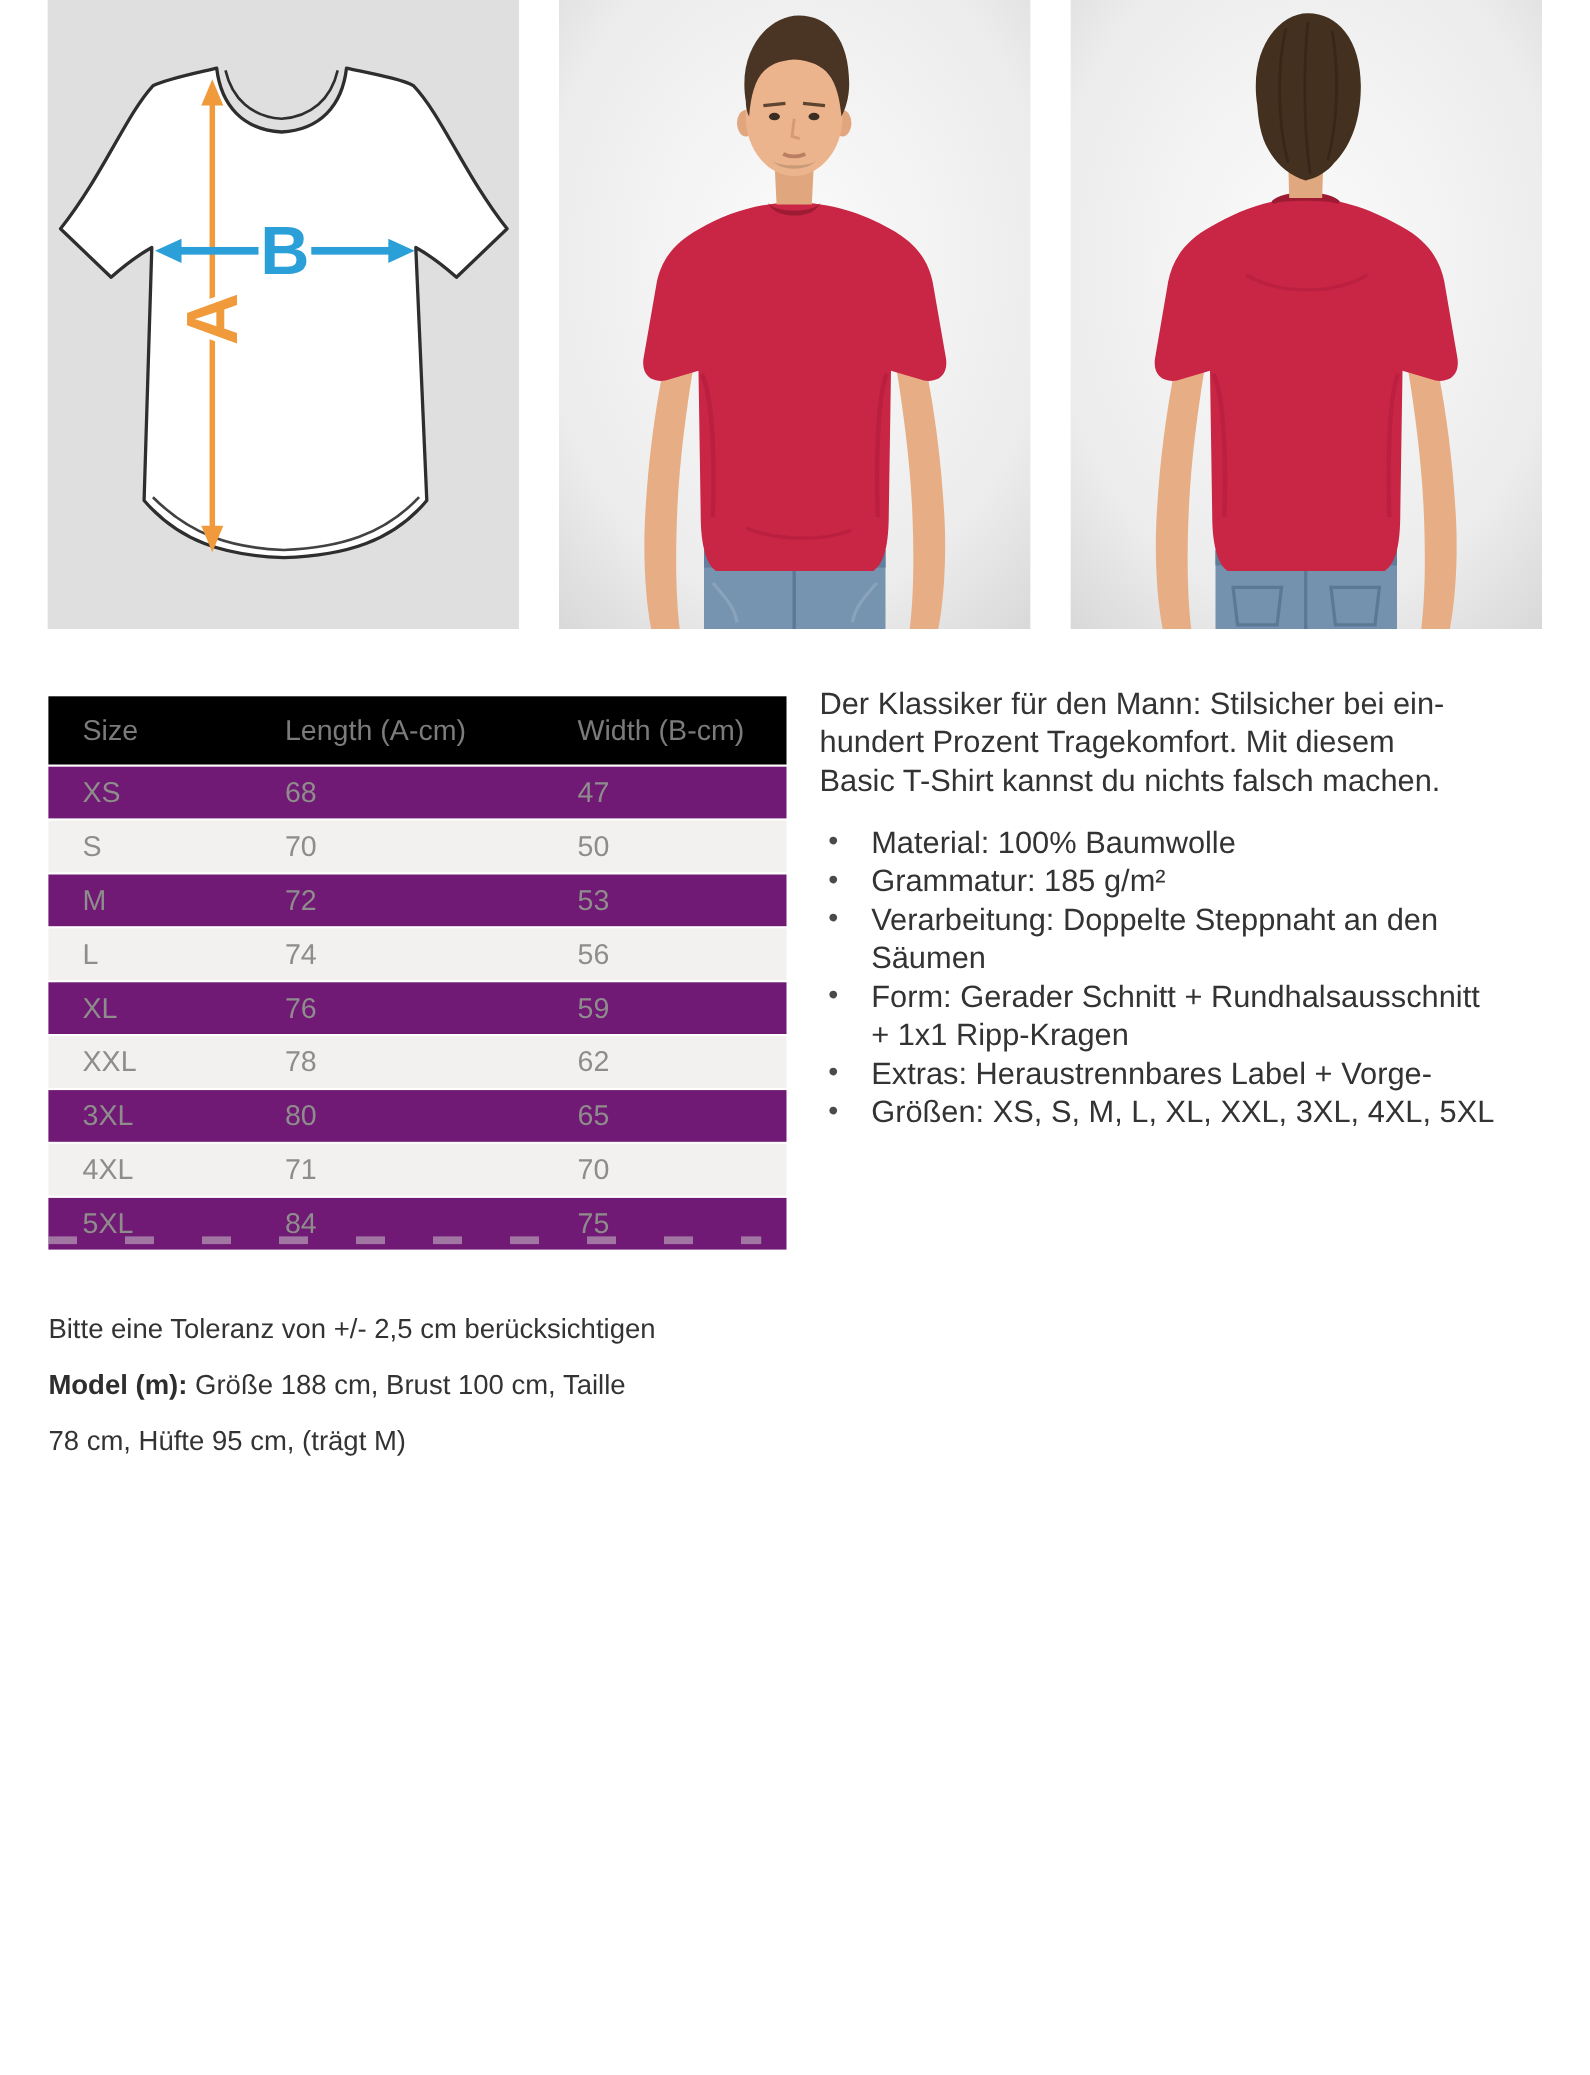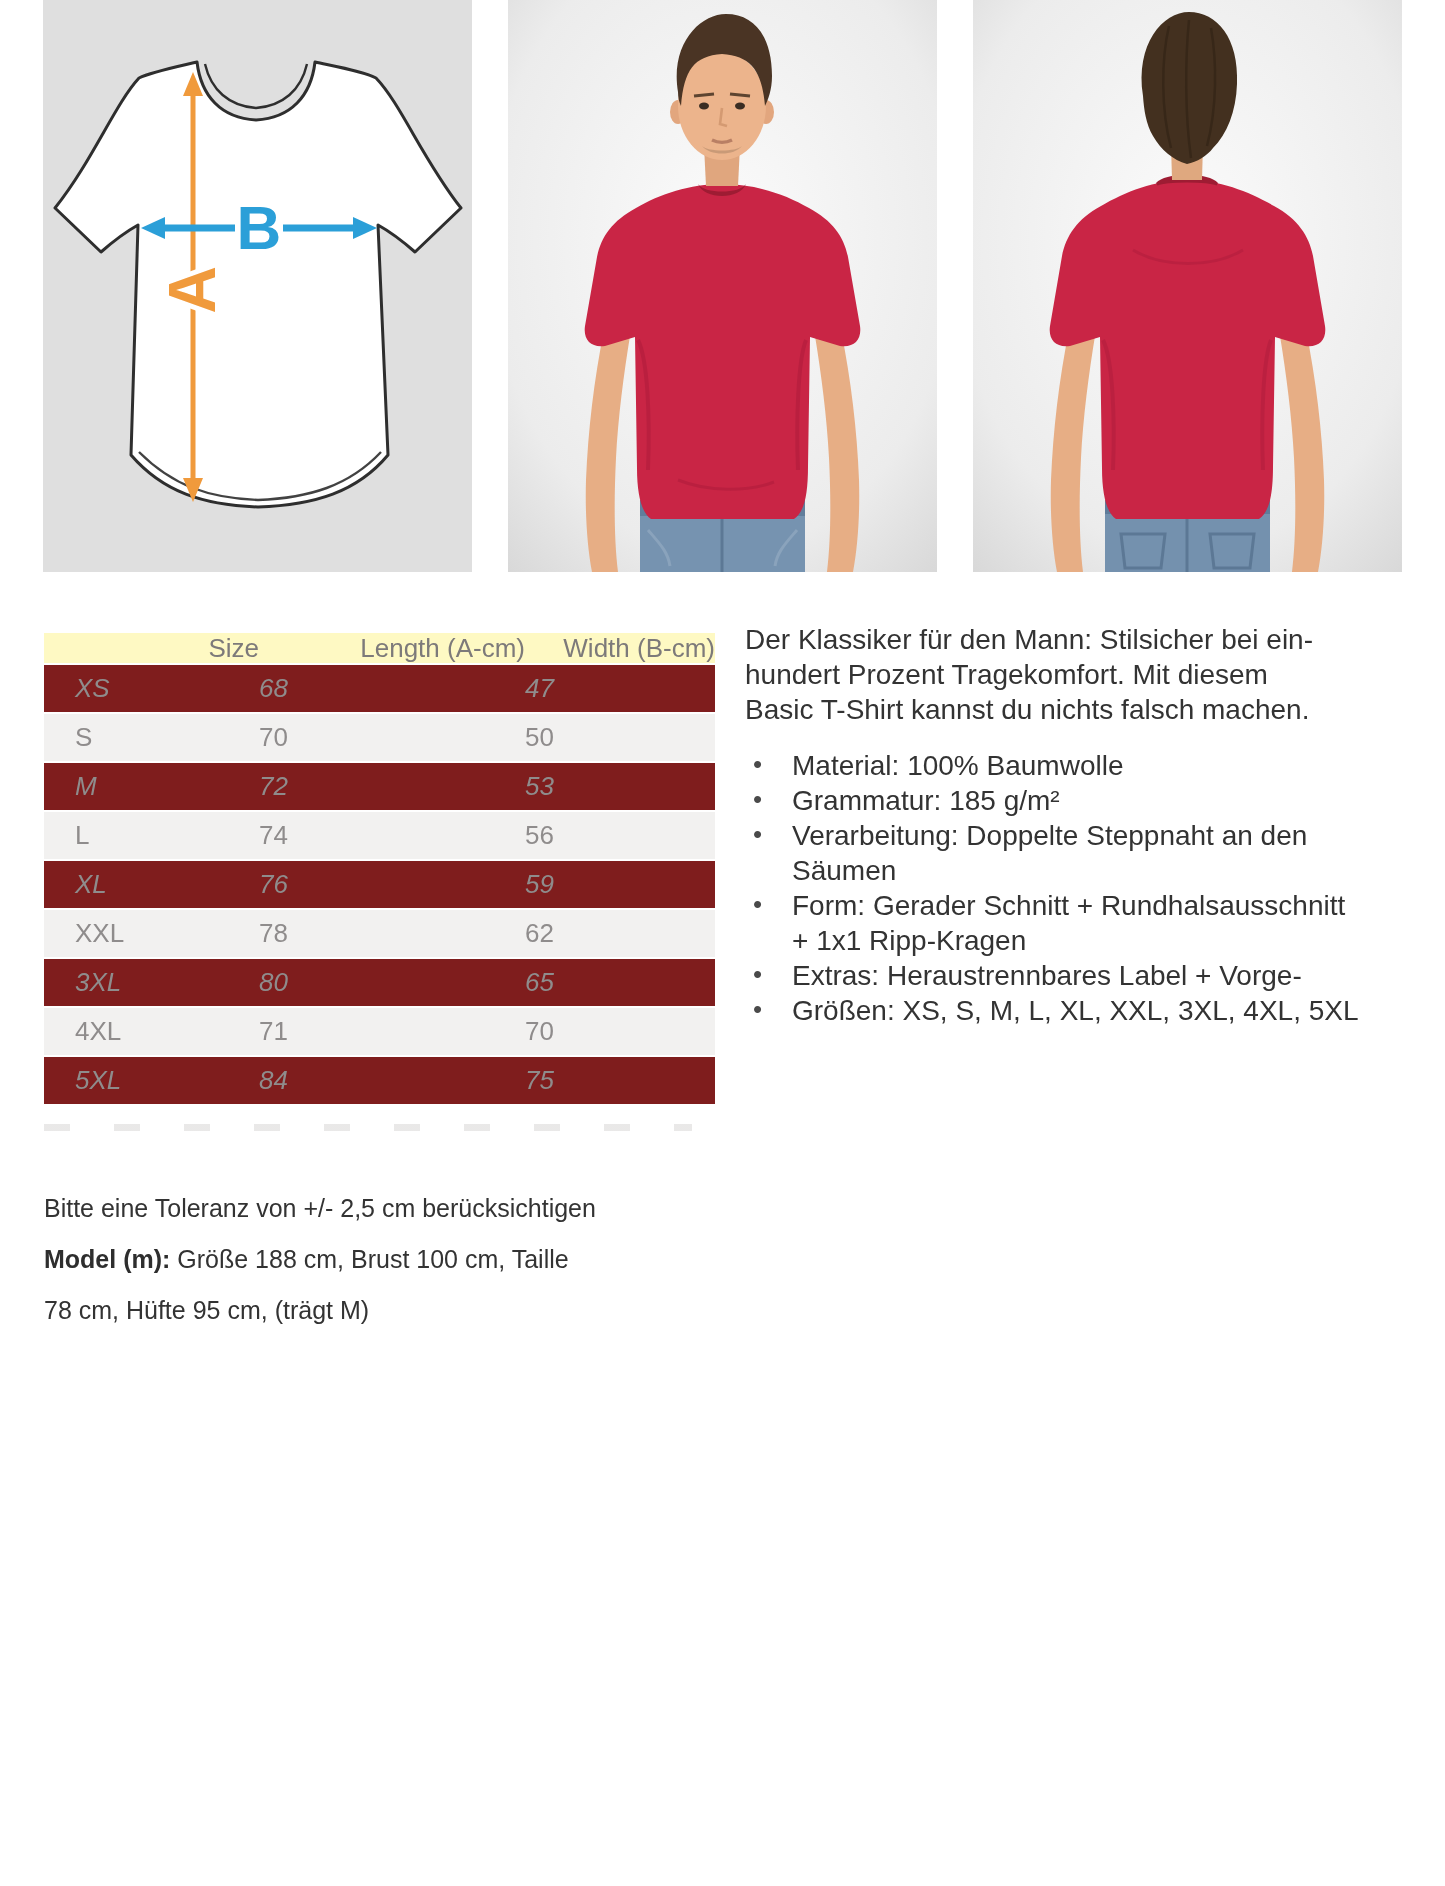--- a/index.html
+++ b/index.html
@@ -10,23 +10,23 @@
   
   .img-box{position:absolute;top:0;height:572px;width:429px;overflow:hidden;}
   .img-1{left:43px;}
   .img-2{left:508px;}
   .img-3{left:973px;}
   .img-box svg{display:block;width:100%;height:100%;}
 
   
   .size-table{position:absolute;left:44px;top:633px;width:671px;font-size:26px;}
   .t-row{display:flex;align-items:center;height:47px;margin-bottom:2px;color:#8f8c8c;}
-  .t-row.odd{background:#7f1d1d;font-style:italic;}
+  .t-row.odd{background:#701a75;}
   .t-row.even{background:#f2f1f0;}
-  .t-head{background:#fef9c3;color:#7d7a7a;height:30px;text-align:right;}
+  .t-head{background:#000000;color:#7d7a7a;height:62px;}
   .c1{width:215px;padding-left:31px;box-sizing:border-box;flex:none;}
   .c2{width:266px;flex:none;}
   .c3{flex:1;}
 
   .remnant{
     position:absolute;left:44px;top:1124px;width:648px;height:7px;opacity:.5;
     background:repeating-linear-gradient(90deg,#d4d2d1 0 26px,transparent 26px 70px);
   }
 
   

